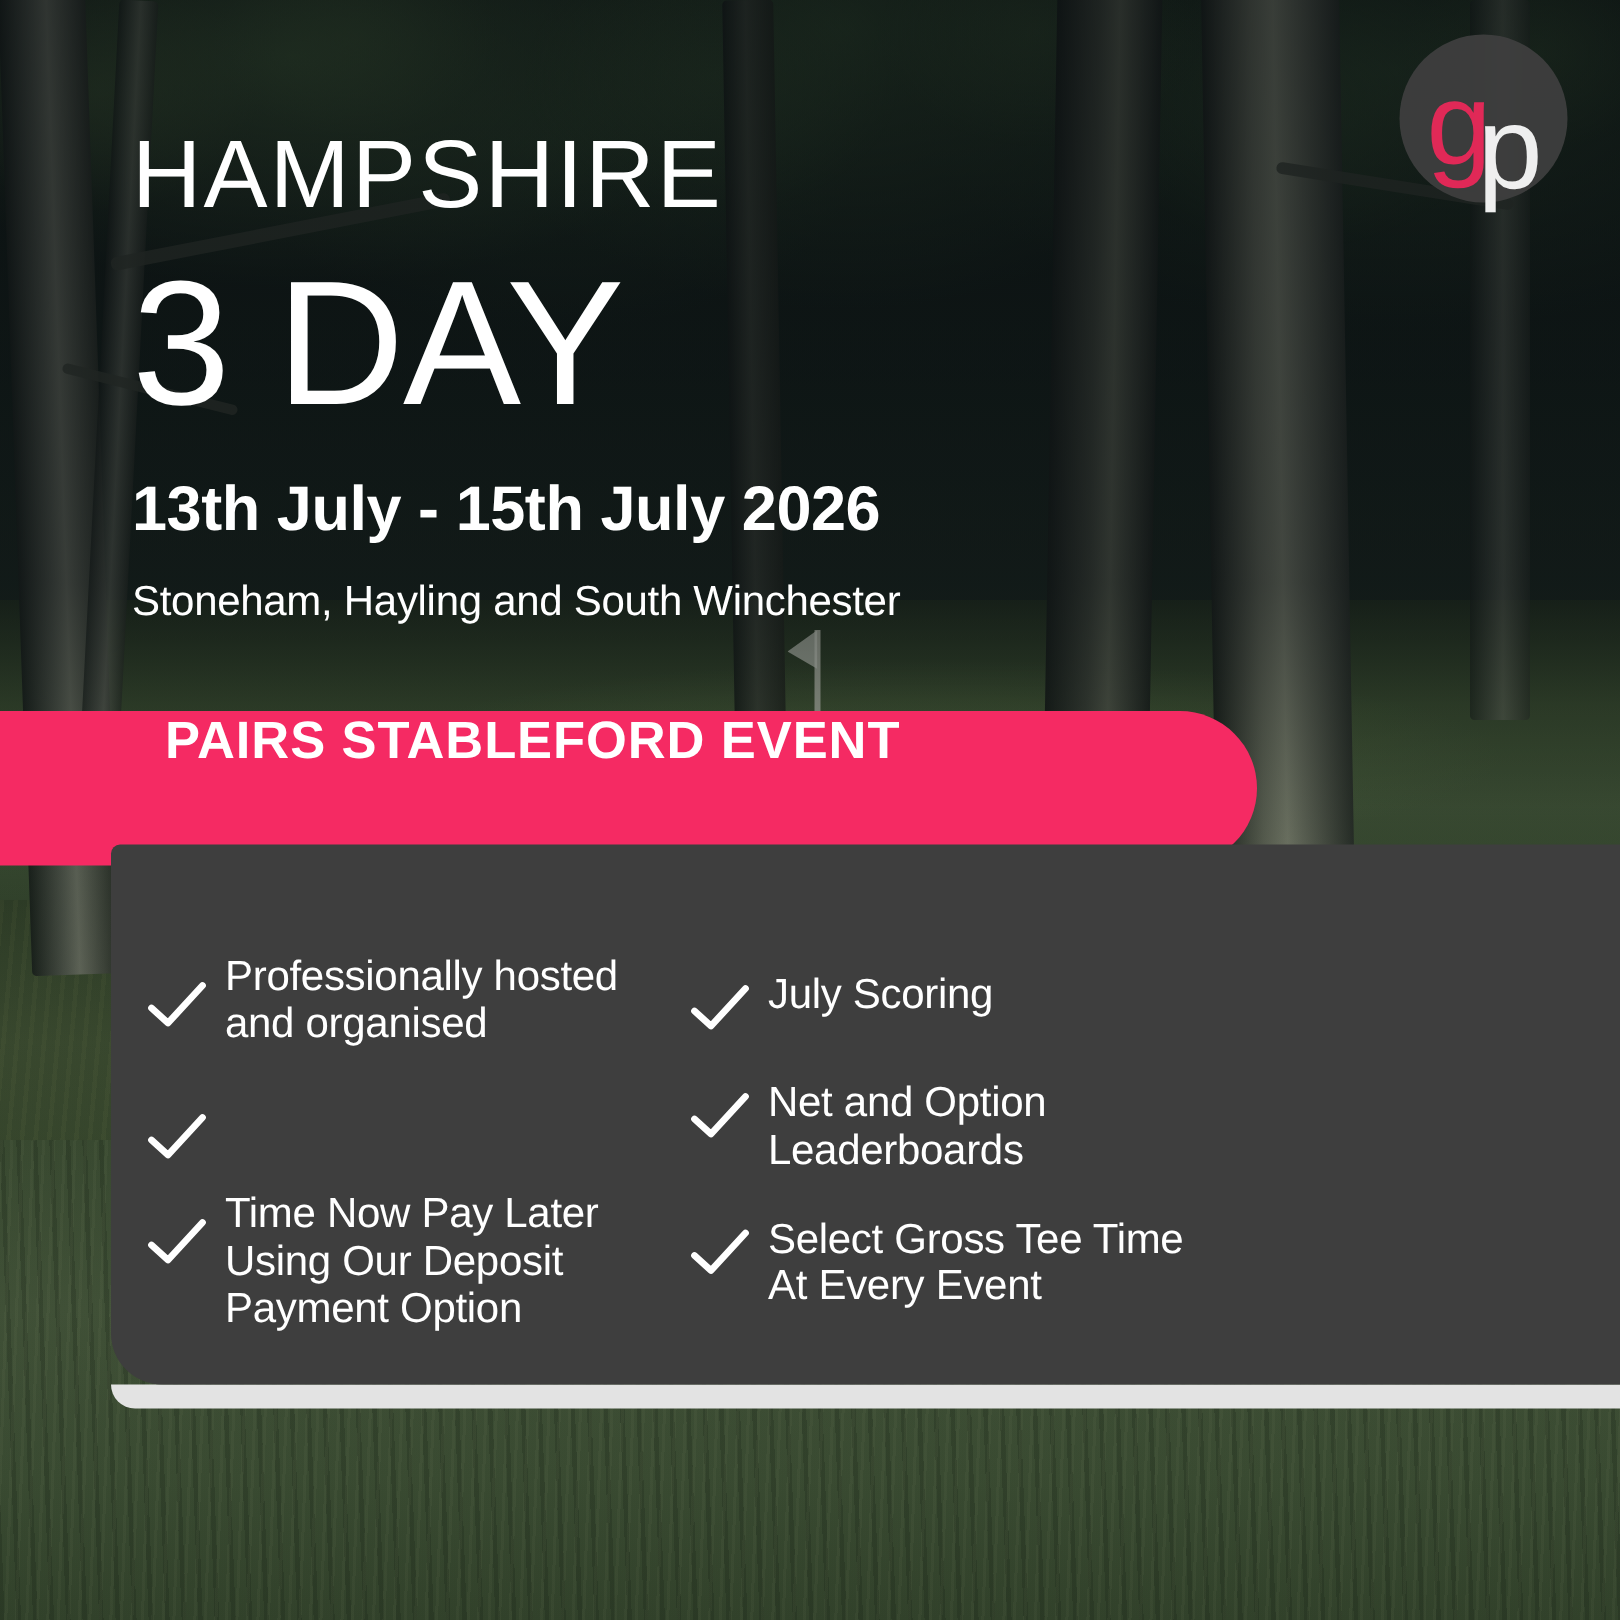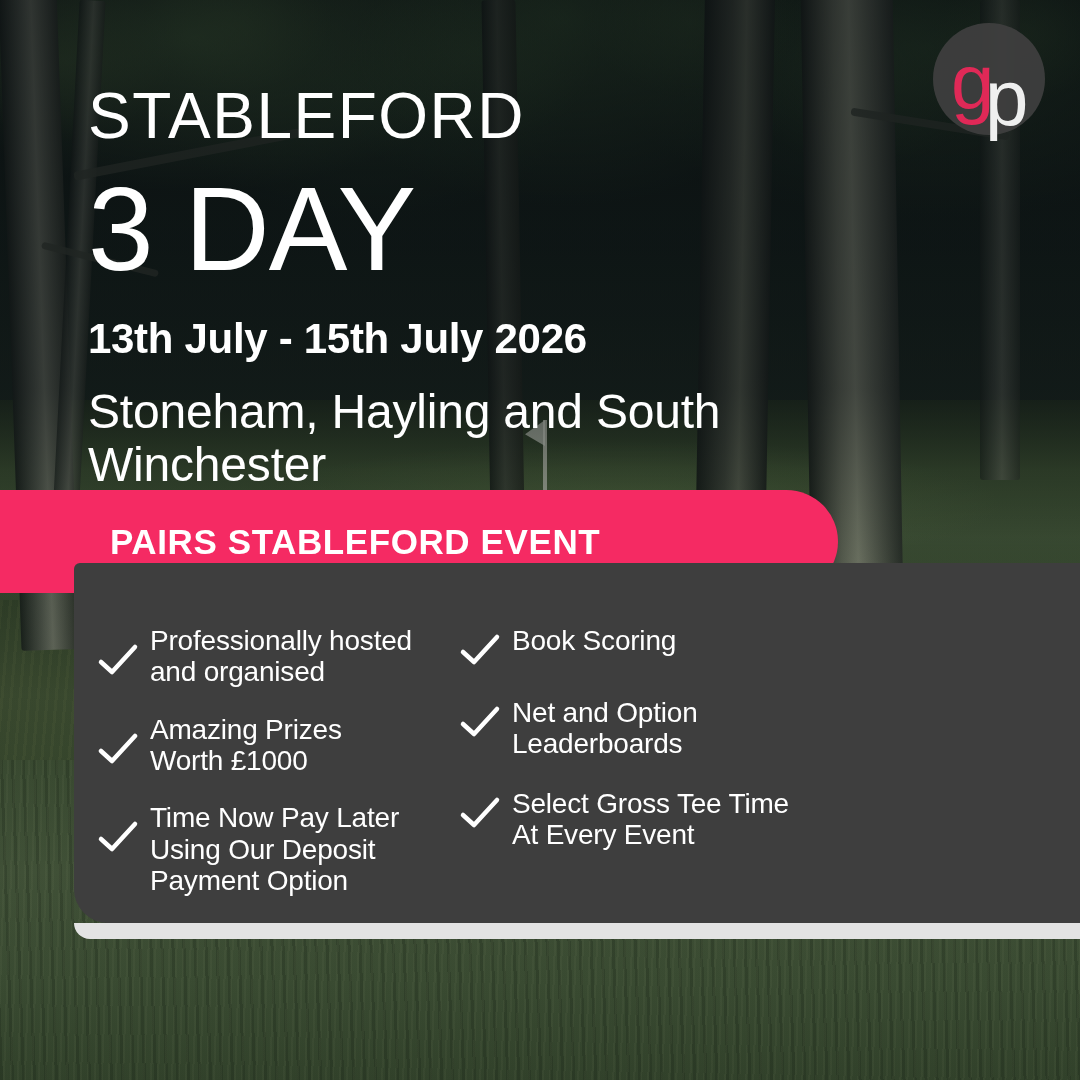--- a/index.html
+++ b/index.html
@@ -83,56 +83,56 @@
   }
   .h-main {
     color:#fff; font-size:118px; font-weight:normal; letter-spacing:-1px;
     line-height:1.0; margin-top:22px;
   }
   .h-dates {
     color:#fff; font-size:42px; font-weight:bold; letter-spacing:-0.3px;
     margin-top:28px; line-height:1.1;
   }
   .h-venues {
-    color:#fff; font-size:48px; font-weight:400; letter-spacing:-0.2px;
+    color:#fff; font-size:28px; font-weight:400; letter-spacing:-0.2px;
     margin-top:24px; line-height:1.1;
   }
 
   
   .logo {
     position:absolute; left:933px; top:23px; width:112px; height:112px;
     border-radius:50%; background:#3f3f3f; opacity:.93;
   }
   .logo-g, .logo-p {
     position:absolute; font-size:78px; line-height:1; font-weight:400;
     font-family:"Liberation Sans", sans-serif;
   }
   .logo-g { color:#f02a5c; left:18px; top:20px; }
   .logo-p { color:#fff;    left:52px; top:36px; }
 
   
   .banner {
-    position:absolute; left:0; top:490px; width:838px; height:103px;
+    position:absolute; left:0; top:474px; width:838px; height:103px;
     background:#f52a63; border-radius:0 52px 52px 0;
-    display:flex; align-items:center;
+    display:flex; 
   }
   .banner-text {
     color:#fff; font-size:35px; font-weight:bold; letter-spacing:.6px;
     margin-left:110px;
   }
 
   
   .panel-shadow {
     position:absolute; left:74px; top:923px; width:1006px; height:16px;
     background:#e3e3e3; border-radius:0 0 0 18px;
   }
   .panel {
     position:absolute; left:74px; top:563px; width:1006px; height:360px;
     background:#3e3e3e; border-radius:6px 0 0 34px;
-    display:flex; padding:62px 0 0 0;
+    display:flex; padding:62px 0 0 0;align-items:center;
   }
   .col { flex:0 0 auto; }
   .col-left  { width:350px; margin-left:22px; }
   .col-right { width:420px; margin-left:12px; }
 
   .feature { display:flex; align-items:flex-start; margin-bottom:26px; }
   .check {
     flex:0 0 auto; width:44px; height:44px; margin-right:10px;
     position:relative; top:14px;
   }
@@ -168,21 +168,21 @@
     <div class="flag"></div>
     <div class="bg-shade"></div>
   </div>
 
   <div class="logo">
     <span class="logo-g">g</span>
     <span class="logo-p">p</span>
   </div>
 
   <div class="headline">
-    <div class="h-region">STABLEFORD</div>
+    <div class="h-region">HAMPSHIRE</div>
     <div class="h-main">3 DAY</div>
     <div class="h-dates">13th July - 15th July 2026</div>
     <div class="h-venues">Stoneham, Hayling and South Winchester</div>
   </div>
 
   <div class="banner">
     <div class="banner-text">PAIRS STABLEFORD EVENT</div>
   </div>
 
   <div class="panel-shadow"></div>
@@ -197,43 +197,41 @@
         </span>
         <span class="feature-text">Professionally hosted
 and organised</span>
       </div>
       <div class="feature">
         <span class="check">
           <svg width="44" height="44" viewBox="0 0 44 44">
               <path d="M5 23 L16 33 L39 8" stroke="#ffffff" stroke-width="4.5" fill="none" stroke-linecap="round" stroke-linejoin="round"></path>
             </svg>
         </span>
-        <span class="feature-text">Amazing Prizes
-Worth £1000</span>
       </div>
       <div class="feature">
         <span class="check">
           <svg width="44" height="44" viewBox="0 0 44 44">
               <path d="M5 23 L16 33 L39 8" stroke="#ffffff" stroke-width="4.5" fill="none" stroke-linecap="round" stroke-linejoin="round"></path>
             </svg>
         </span>
         <span class="feature-text">Time Now Pay Later
 Using Our Deposit
 Payment Option</span>
       </div>
     </div>
 
     <div class="col col-right">
       <div class="feature">
         <span class="check">
           <svg width="44" height="44" viewBox="0 0 44 44">
               <path d="M5 23 L16 33 L39 8" stroke="#ffffff" stroke-width="4.5" fill="none" stroke-linecap="round" stroke-linejoin="round"></path>
             </svg>
         </span>
-        <span class="feature-text">Book Scoring</span>
+        <span class="feature-text">July Scoring</span>
       </div>
       <div class="feature">
         <span class="check">
           <svg width="44" height="44" viewBox="0 0 44 44">
               <path d="M5 23 L16 33 L39 8" stroke="#ffffff" stroke-width="4.5" fill="none" stroke-linecap="round" stroke-linejoin="round"></path>
             </svg>
         </span>
         <span class="feature-text">Net and Option
 Leaderboards</span>
       </div>

